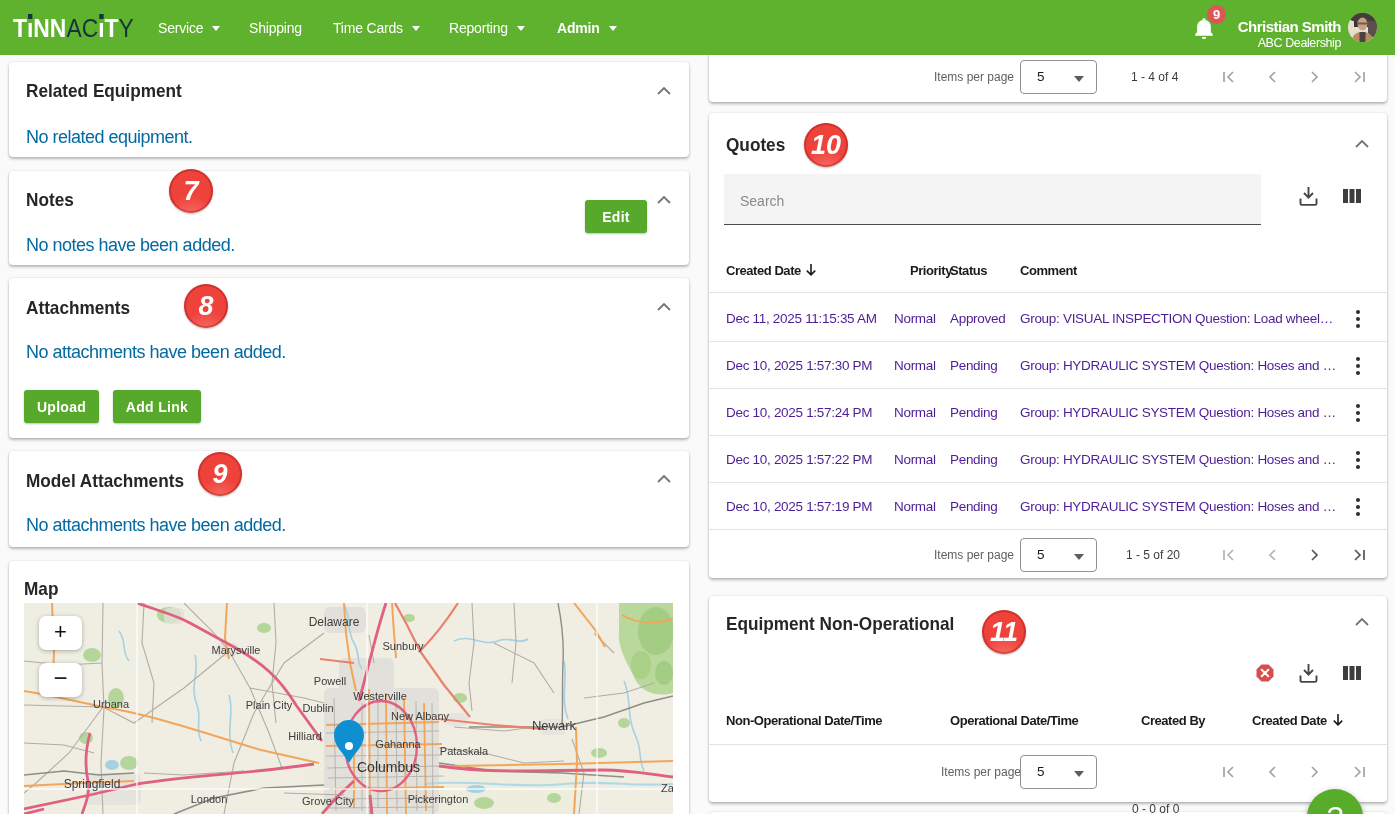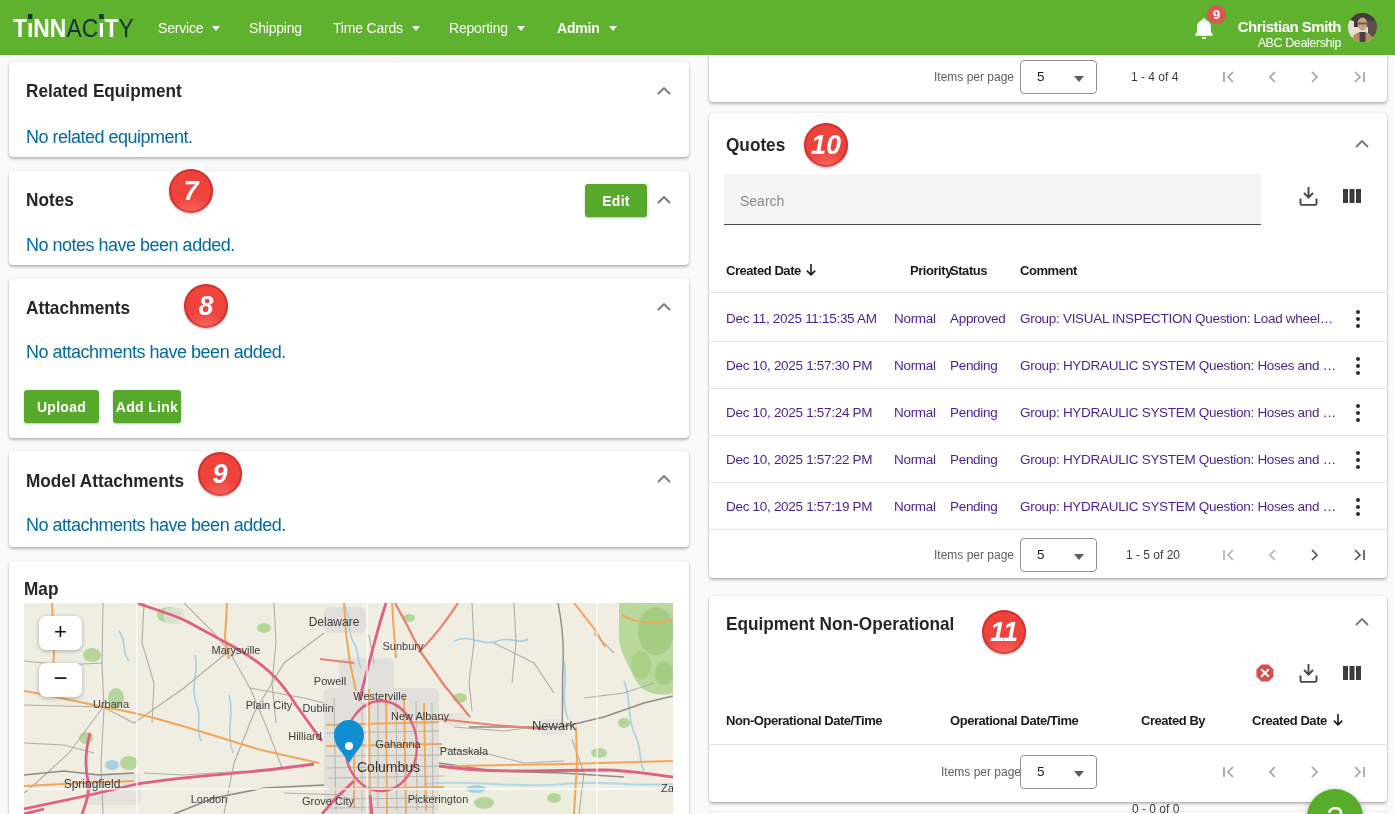--- a/index.html
+++ b/index.html
@@ -41,29 +41,29 @@
 <body>
 <div id="page">
 
 <div class="card" style="left:9px; top:62px; width:680px; height:95px;"></div>
 <div class="ctitle" style="left:26px; top:80px;">Related Equipment</div>
 <div class="body14" style="left:26px; top:127px;">No related equipment.</div>
 
 <div class="card" style="left:9px; top:171px; width:680px; height:94px;"></div>
 <div class="ctitle" style="left:26px; top:189px;">Notes</div>
 <div class="badge" style="left:169px; top:169px;">7</div>
-<div class="gbtn" style="left:585px; top:184px; width:62px; height:33px;">Edit</div>
+<div class="gbtn" style="left:585px; top:200px; width:62px; height:33px;">Edit</div>
 <div class="body14" style="left:26px; top:235px;">No notes have been added.</div>
 
 <div class="card" style="left:9px; top:278px; width:680px; height:160px;"></div>
 <div class="ctitle" style="left:26px; top:297px;">Attachments</div>
 <div class="badge" style="left:184px; top:284px;">8</div>
 <div class="body14" style="left:26px; top:342px;">No attachments have been added.</div>
 <div class="gbtn" style="left:24px; top:390px; width:75px; height:33px;">Upload</div>
-<div class="gbtn" style="left:113px; top:390px; width:68px; height:33px;">Add Link</div>
+<div class="gbtn" style="left:113px; top:390px; width:88px; height:33px;">Add Link</div>
 
 <div class="card" style="left:9px; top:451px; width:680px; height:96px;"></div>
 <div class="ctitle" style="left:26px; top:470px;">Model Attachments</div>
 <div class="badge" style="left:198px; top:452px;">9</div>
 <div class="body14" style="left:26px; top:515px;">No attachments have been added.</div>
 
 <div class="card" style="left:9px; top:561px; width:680px; height:260px;"></div>
 <div class="ctitle" style="left:24px; top:578px;">Map</div>
 <div class="abs" id="mapbox" style="left:24px; top:603px; width:649px; height:211px; overflow:hidden;">
 <svg width="649" height="211" viewBox="0 0 649 211" style="font-family:'Liberation Sans',sans-serif;">

